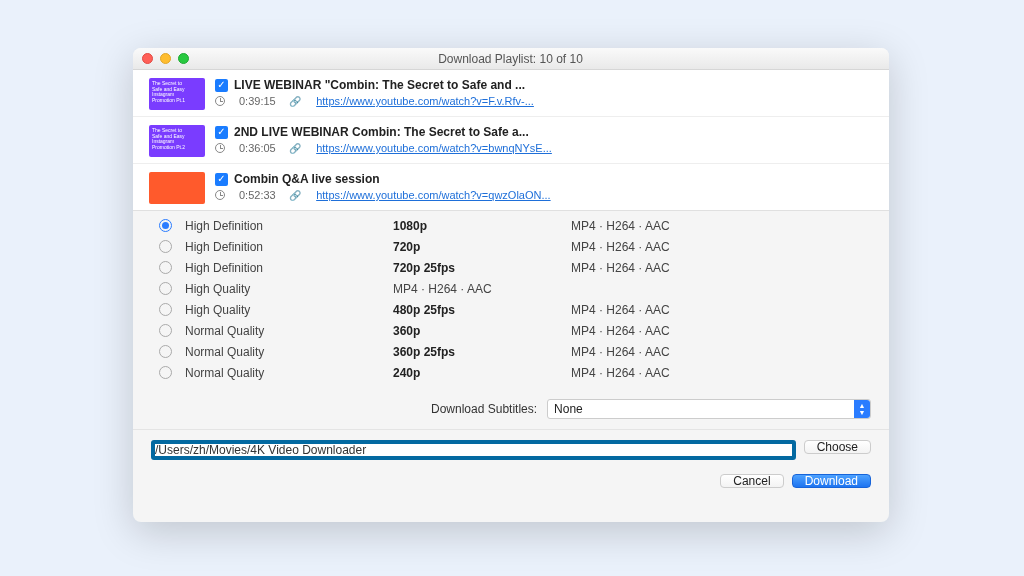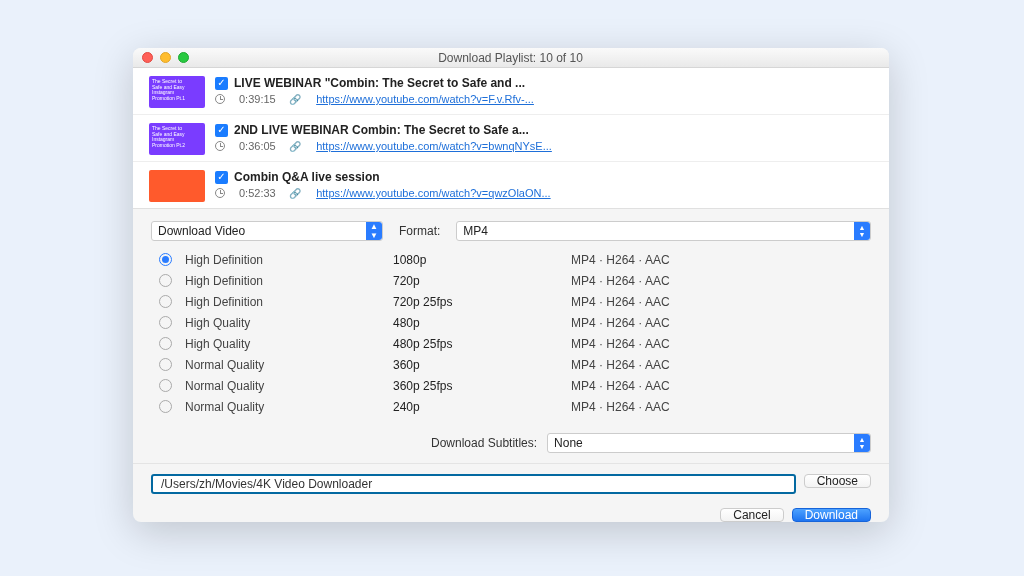--- a/index.html
+++ b/index.html
@@ -110,36 +110,36 @@
     font-size:12px;
     gap:8px;
   }
   .radio{
     width:13px; height:13px; border:1px solid #aaa; border-radius:50%;
     display:inline-block; position:relative;
   }
   .radio.sel{border-color:#2a7cff;}
   .radio.sel::after{content:"";position:absolute;left:2px;top:2px;width:7px;height:7px;background:#2a7cff;border-radius:50%;}
   .ql{color:#444;}
-  .res{font-weight:400;}
+  .res{font-weight:700;}
   .codec{color:#444;}
   .subrow{
     display:flex; align-items:center; gap:10px;
     padding:8px 18px 10px 18px;
   }
   .subrow .lbl{margin-left:280px;}
   .select.sub{flex:1;}
   .pathrow{
     border-top:1px solid #e4e4e4;
     padding:10px 18px;
     display:flex; gap:8px;
   }
   .pathinput{
-    flex:1; height:20px; background:#fff; border:2px solid #0369a1;
-    border-radius:3px; padding:0 8px; display:flex; align-items:center;
+    flex:1; height:20px; background:#fff; border:4px solid #0369a1;
+    border-radius:3px; padding:0 0; display:flex; align-items:center;
     font-size:12px; color:#333;
   }
   .btn{
     height:14px; padding:0 12px; border:1px solid #ccc;
     background:linear-gradient(#fff,#f3f3f3); border-radius:4px;
     font-size:12px; display:inline-flex; align-items:center;
     cursor:pointer;
   }
   .actions{
     padding:4px 18px 0; display:flex; justify-content:flex-end; gap:8px;margin-left:24px;
@@ -209,31 +209,20 @@
           <div class="row2">
             <span class="clock-icon"></span>
             <span>0:52:33</span>
             <span class="link-icon">🔗</span>
             <span class="url">https://www.youtube.com/watch?v=qwzOlaON...</span>
           </div>
         </div>
       </div>
     </div>
 
-  <div class="controls">
-    <div class="select mode">
-      <span>Download Video</span>
-      <span class="arrow">▲<br>▼</span>
-    </div>
-    <span class="lbl">Format:</span>
-    <div class="select fmt">
-      <span>MP4</span>
-      <span class="arrow">▲<br>▼</span>
-    </div>
-  </div>
 
   <div class="qualities" id="qualities">
       <div class="qrow">
         <span class="radio sel"></span>
         <span class="ql">High Definition</span>
         <span class="res">1080p</span>
         <span class="codec">MP4 · H264 · AAC</span>
       </div>
       <div class="qrow">
         <span class="radio"></span>
@@ -243,21 +232,20 @@
       </div>
       <div class="qrow">
         <span class="radio"></span>
         <span class="ql">High Definition</span>
         <span class="res">720p 25fps</span>
         <span class="codec">MP4 · H264 · AAC</span>
       </div>
       <div class="qrow">
         <span class="radio"></span>
         <span class="ql">High Quality</span>
-        <span class="res">480p</span>
         <span class="codec">MP4 · H264 · AAC</span>
       </div>
       <div class="qrow">
         <span class="radio"></span>
         <span class="ql">High Quality</span>
         <span class="res">480p 25fps</span>
         <span class="codec">MP4 · H264 · AAC</span>
       </div>
       <div class="qrow">
         <span class="radio"></span>

